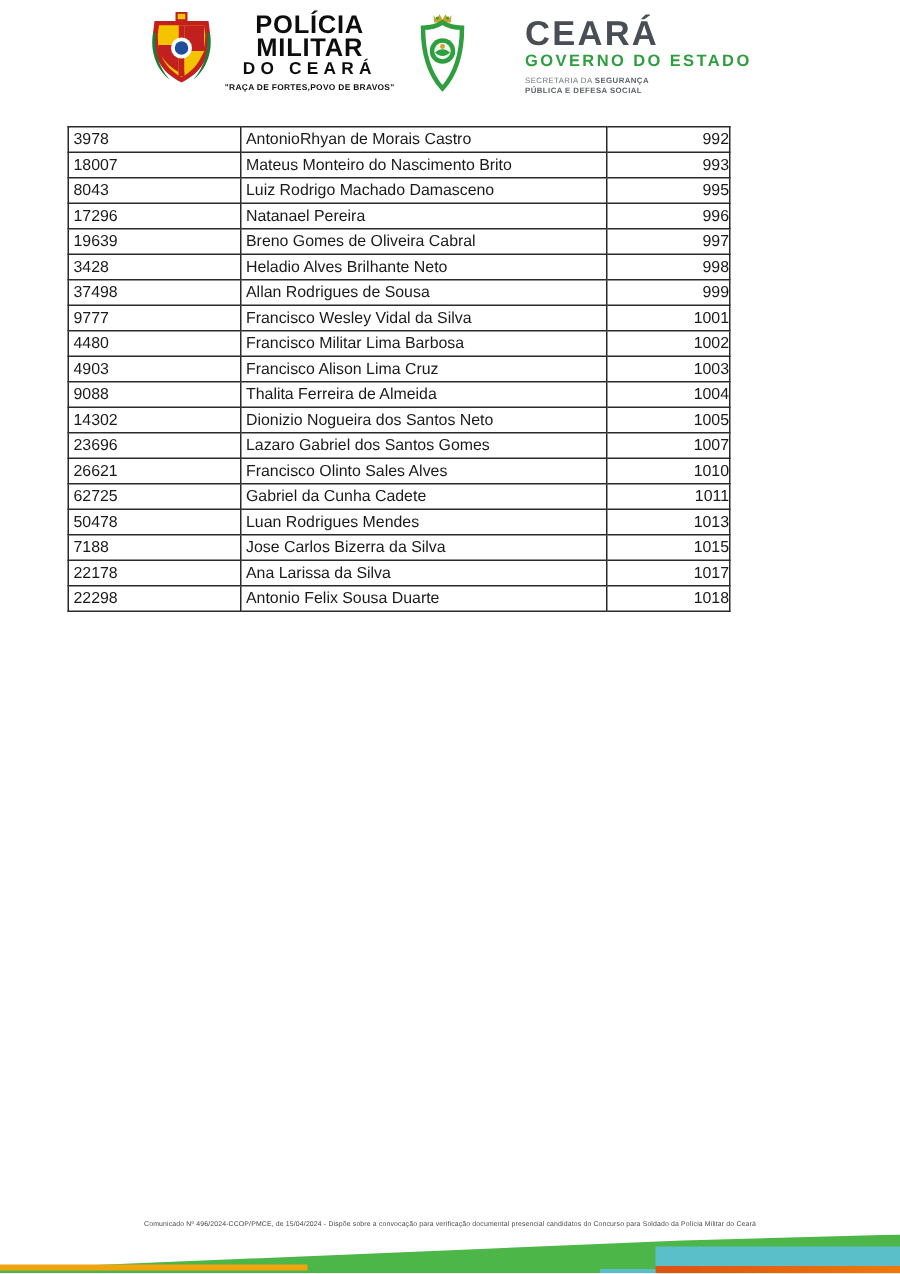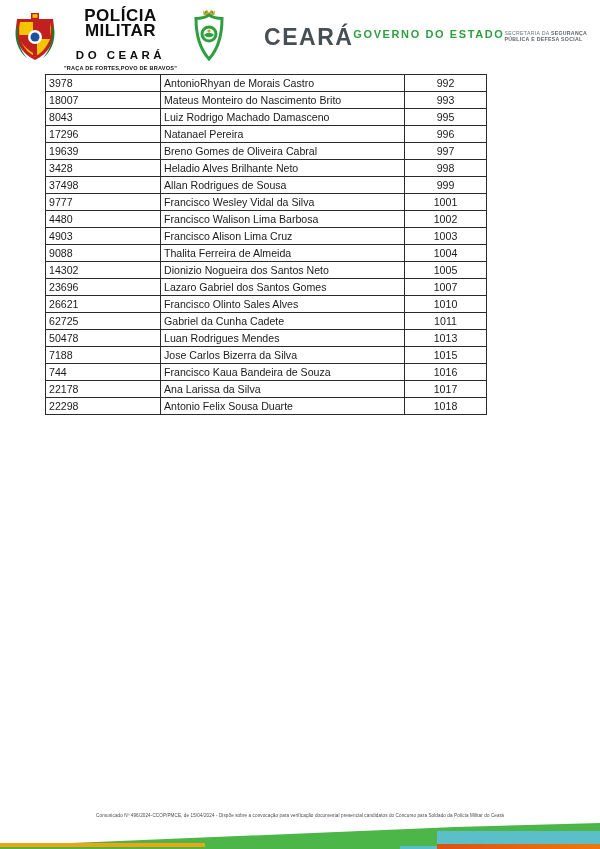--- a/index.html
+++ b/index.html
@@ -16,52 +16,52 @@
     display:flex; justify-content:center; align-items:flex-start; gap:16px;
   }
   .logo-group { display:flex; align-items:center; gap:7px; }
   .pmce-text { display:flex; flex-direction:column; align-items:center; }
   .pmce-line1, .pmce-line2 {
     font-weight:bold; font-size:17px; line-height:15px; color:#0d0d0d;
     letter-spacing:0.5px;
   }
   .pmce-line3 {
     font-weight:bold; font-size:11.5px; line-height:13px; color:#0d0d0d;
-    letter-spacing:3.5px; margin-top:11px;text-align:right;
+    letter-spacing:3.5px; margin-top:1px;text-align:right;
   }
   .pmce-motto {
     font-weight:bold; font-size:5.6px; color:#111; margin-top:3px; letter-spacing:0.2px;
   }
-  .state-text { display:flex; flex-direction:row;margin-left:32px; }
+  .state-text { display:flex; flex-direction:column;margin-left:32px; }
   .state-title {
     font-weight:bold; font-size:23px; line-height:22px; color:#474f55;
     letter-spacing:1.5px;
   }
   .state-subtitle {
     font-weight:bold; font-size:11px; color:#2f9e3f; letter-spacing:1.6px;
     margin-top:2px;
   }
   .state-secretariat {
     font-size:5.2px; color:#6d757a; margin-top:4px; line-height:6.4px;
     letter-spacing:0.3px;
   }
   .state-secretariat b { color:#5c646a; }
 
   
   .results-table {
-    position:absolute; left:45px; top:74px; width:441px;
+    position:absolute; left:45px; top:84px; width:441px;
     border-collapse:collapse; table-layout:fixed;
   }
   .results-table td {
     border:1px solid #2a2a2a; height:17px; font-size:10.6px; color:#1a1a1a;
     padding:0 0 0 3px; white-space:nowrap; overflow:hidden; vertical-align:middle;
   }
   .results-table td.col-num  { width:115px; }
   .results-table td.col-name { width:244px; }
-  .results-table td.col-rank { width:82px; text-align:center; padding:0; }
+  .results-table td.col-rank { width:82px; text-align:right; padding:0; }
 
   
   .footer-notice {
     position:absolute; top:813px; left:0; width:600px; text-align:center;
     font-size:4.6px; color:#4a4a4a; letter-spacing:0.1px;
   }
   #footer-art { position:absolute; left:0; top:820px; width:600px; height:29px; }
   #footer-art .band { position:absolute; }
   .band-green {
     left:0; top:0; width:600px; height:29px; background:#4cb648;
@@ -167,21 +167,21 @@
           <td class="col-name">Allan Rodrigues de Sousa</td>
           <td class="col-rank">999</td>
         </tr>
         <tr>
           <td class="col-num">9777</td>
           <td class="col-name">Francisco Wesley Vidal da Silva</td>
           <td class="col-rank">1001</td>
         </tr>
         <tr>
           <td class="col-num">4480</td>
-          <td class="col-name">Francisco Walison Lima Barbosa</td>
+          <td class="col-name">Francisco Militar Lima Barbosa</td>
           <td class="col-rank">1002</td>
         </tr>
         <tr>
           <td class="col-num">4903</td>
           <td class="col-name">Francisco Alison Lima Cruz</td>
           <td class="col-rank">1003</td>
         </tr>
         <tr>
           <td class="col-num">9088</td>
           <td class="col-name">Thalita Ferreira de Almeida</td>
@@ -209,25 +209,20 @@
         </tr>
         <tr>
           <td class="col-num">50478</td>
           <td class="col-name">Luan Rodrigues Mendes</td>
           <td class="col-rank">1013</td>
         </tr>
         <tr>
           <td class="col-num">7188</td>
           <td class="col-name">Jose Carlos Bizerra da Silva</td>
           <td class="col-rank">1015</td>
-        </tr>
-        <tr>
-          <td class="col-num">744</td>
-          <td class="col-name">Francisco Kaua Bandeira de Souza</td>
-          <td class="col-rank">1016</td>
         </tr>
         <tr>
           <td class="col-num">22178</td>
           <td class="col-name">Ana Larissa da Silva</td>
           <td class="col-rank">1017</td>
         </tr>
         <tr>
           <td class="col-num">22298</td>
           <td class="col-name">Antonio Felix Sousa Duarte</td>
           <td class="col-rank">1018</td>

